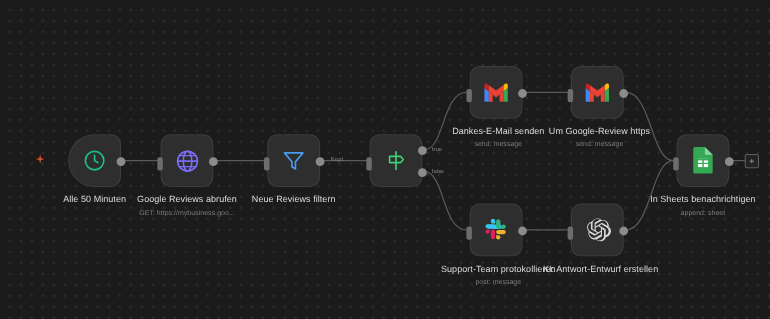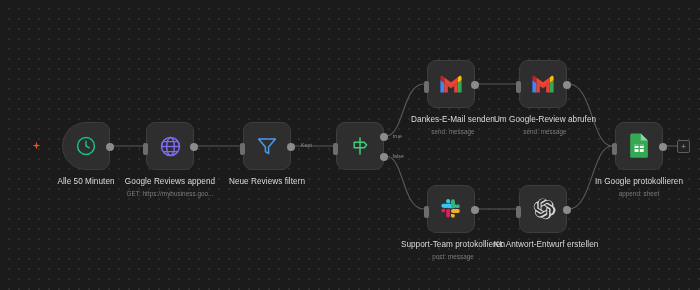--- a/index.html
+++ b/index.html
@@ -130,21 +130,21 @@
         <circle cx="12" cy="12" r="8.6" fill="none" stroke="#7b6cf6" stroke-width="1.5"></circle>
         <ellipse cx="12" cy="12" rx="3.7" ry="8.6" fill="none" stroke="#7b6cf6" stroke-width="1.4"></ellipse>
         <path d="M3.5 12 H20.5" fill="none" stroke="#7b6cf6" stroke-width="1.4"></path>
         <path d="M4.8 7.2 H19.2 M4.8 16.8 H19.2" fill="none" stroke="#7b6cf6" stroke-width="1.2"></path>
       </svg>
     </span>
     <div class="port in"></div>
     <div class="port out"></div>
   </div>
   <div class="nlabel" style="left:106px;top:177px;width:128px;">
-    <span>Google Reviews append</span>
+    <span>Google Reviews abrufen</span>
     <span class="nsub">GET: https://mybusiness.goo...</span>
   </div>
 
   <div class="node" style="left:243px;top:122px;">
     <span>
       <svg width="24" height="24" viewBox="0 0 24 24">
         <path d="M3.6 5 H20.4 L13.6 13 V19.6 L10.4 17.6 V13 Z" fill="none" stroke="#4a9bf0" stroke-width="1.5" stroke-linejoin="round"></path>
       </svg>
     </span>
     <div class="port in"></div>
@@ -199,21 +199,21 @@
         <path d="M6.4 8.9 L13 13.9 L19.6 8.9 L19.6 18.4 L16.2 18.4 L16.2 12.2 L13 14.6 L9.8 12.2 L9.8 18.4 L6.4 18.4 Z" fill="#ea4335"></path>
         <path d="M2.4 5.9 L2.4 3.4 C2.4 2.1 3.8 1.4 4.8 2.2 L6.4 3.4 L6.4 8.9 Z" fill="#c5221f"></path>
         <path d="M23.6 5.9 L23.6 3.4 C23.6 2.1 22.2 1.4 21.2 2.2 L19.6 3.4 L19.6 8.9 Z" fill="#fbbc04"></path>
         <path d="M6.4 3.4 L13 8.3 L19.6 3.4 L19.6 8.9 L13 13.9 L6.4 8.9 Z" fill="#ea4335"></path>
       </svg>
     </span>
     <div class="port in"></div>
     <div class="port out"></div>
   </div>
   <div class="nlabel wrap" style="left:486px;top:115px;width:118px;">
-    <span>Um Google-Review abrufen</span>
+    <span>Um Google-Review https</span>
     <span class="nsub">send: message</span>
   </div>
 
   <div class="node" style="left:427px;top:185px;">
     <span>
       <svg width="24" height="24" viewBox="0 0 24 24">
 
         <path d="M9.1 2.4 a2.05 2.05 0 0 1 2.05 2.05 v2.05 H9.1 a2.05 2.05 0 0 1 0 -4.1 Z" fill="#2eb67d"></path>
         <path d="M9.1 7.9 a2.05 2.05 0 0 1 0 4.1 H3.95 a2.05 2.05 0 0 1 0 -4.1 Z" fill="#2eb67d" opacity="0"></path>
 
@@ -264,21 +264,21 @@
         <rect x="5.1" y="11.3" width="9.1" height="7.6" fill="#ffffff"></rect>
         <rect x="5.1" y="11.3" width="9.1" height="1.5" fill="#34a853"></rect>
         <rect x="9.0" y="11.3" width="1.3" height="7.6" fill="#34a853"></rect>
         <rect x="5.1" y="15.0" width="9.1" height="1.1" fill="#34a853"></rect>
       </svg>
     </span>
     <div class="port in"></div>
     <div class="port out"></div>
   </div>
   <div class="nlabel" style="left:575px;top:177px;width:128px;">
-    <span>In Google protokollieren</span>
+    <span>In Sheets benachrichtigen</span>
     <span class="nsub">append: sheet</span>
   </div>
 
   <div class="plusbtn" style="left:677px;top:140px;">
     <span>+</span>
   </div>
 
 </div>
 
 </body></html>

